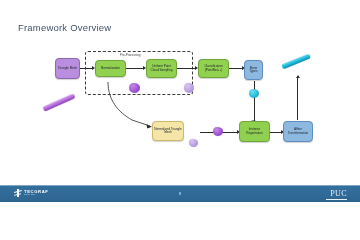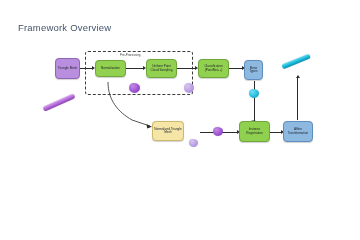--- a/index.html
+++ b/index.html
@@ -192,14 +192,34 @@
     <div class="thumb blob blob-cyan" style="left:249px;top:51px;width:10px;height:9px;"></div>
 
     <div class="thumb bone-cyan" style="left:281px;top:21px;"></div>
 
     <div class="thumb blob blob-purple" style="left:213px;top:89px;width:10px;height:9px;"></div>
 
     <div class="thumb blob blob-lav" style="left:189px;top:101px;width:9px;height:8px;"></div>
 
   </div>
 
+  <div class="footer">
+    <div class="footer-top-line"></div>
+
+    <div class="tecgraf">
+      <span class="tec-mark">
+          <i></i>
+          <i></i>
+          <i></i>
+        </span>
+      <span class="tec-txt">
+        <span class="tec-name">TECGRAF</span>
+        <span class="tec-sub">PUC-Rio</span>
+      </span>
+    </div>
+
+    <div class="page-num">8</div>
+
+    <div class="puc">PUC</div>
+    <div class="puc-underline"></div>
+  </div>
 
 </div>
 
 </body></html>

